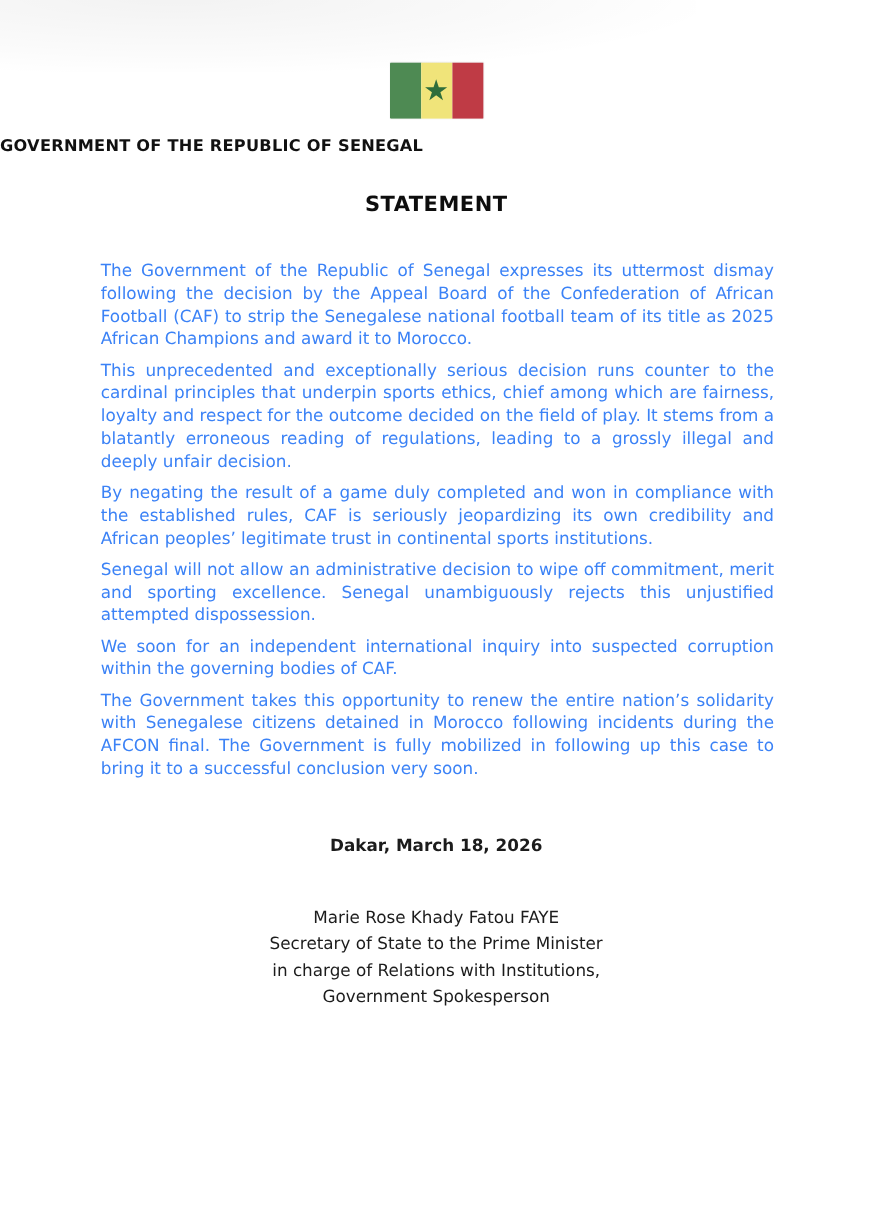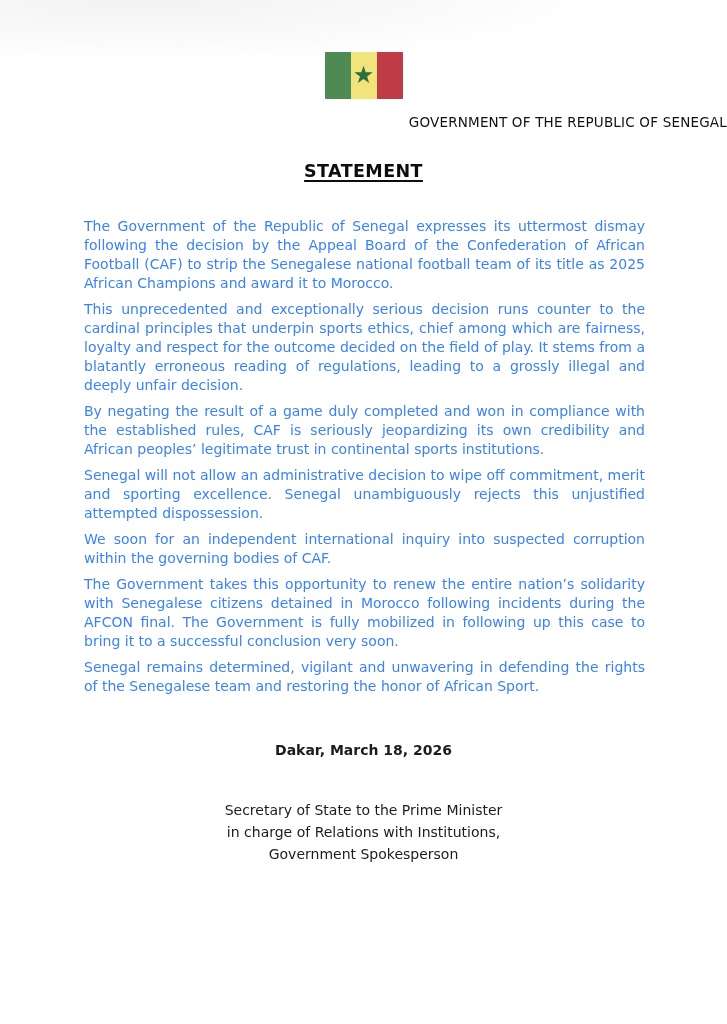--- a/index.html
+++ b/index.html
@@ -42,38 +42,36 @@
     position: absolute;
     top: 50%;
     left: 50%;
     transform: translate(-50%, -54%);
     font-size: 24px;
     line-height: 1;
   }
 
   .org-name {
     margin-top: 15px;
-    text-align: right;
+    text-align: left;
     font-size: 13.5px;
-    font-weight: normal;
+    font-weight: bold;
     letter-spacing: 0.2px;
     color: #111111;
-    padding-left: 32px;
   }
 
   .doc-title {
     margin-top: 31px;
     text-align: center;
     font-size: 17.5px;
     font-weight: bold;
     letter-spacing: 0.4px;
     color: #0d0d0d;
   }
   .doc-title span {
-    text-decoration: underline;
     text-decoration-thickness: 2px;
     text-underline-offset: 3px;
   }
 
   .body-text {
     margin: 36px 82px 0 84px;
   }
   .body-text p {
     margin: 0 0 7px 0;
     font-size: 14px;
@@ -117,24 +115,24 @@
     <span>STATEMENT</span>
   </div>
 
   <div class="body-text">
     <p>The Government of the Republic of Senegal expresses its uttermost dismay following the decision by the Appeal Board of the Confederation of African Football (CAF) to strip the Senegalese national football team of its title as 2025 African Champions and award it to Morocco.</p>
     <p>This unprecedented and exceptionally serious decision runs counter to the cardinal principles that underpin sports ethics, chief among which are fairness, loyalty and respect for the outcome decided on the field of play.  It stems from a blatantly erroneous reading of regulations, leading to a grossly illegal and deeply unfair decision.</p>
     <p>By negating the result of a game duly completed and won in compliance with the established rules, CAF is seriously jeopardizing its own credibility and African peoples’ legitimate trust in continental sports institutions.</p>
     <p>Senegal will not allow an administrative decision to wipe off commitment, merit and sporting excellence. Senegal unambiguously rejects this unjustified attempted dispossession.</p>
     <p>We soon for an independent international inquiry into suspected corruption within the governing bodies of CAF.</p>
     <p>The Government takes this opportunity to renew the entire nation’s solidarity with Senegalese citizens detained in Morocco following incidents during the AFCON final. The Government is fully mobilized in following up this case to bring it to a successful conclusion very soon.</p>
-    <p>Senegal remains determined, vigilant and unwavering in defending the rights of the Senegalese team and restoring the honor of African Sport.</p>
   </div>
 
   <div class="dateline">Dakar, March 18, 2026</div>
 
   <div class="signature">
+    <div>Marie Rose Khady Fatou FAYE</div>
     <div>Secretary of State to the Prime Minister</div>
     <div>in charge of Relations with Institutions,</div>
     <div>Government Spokesperson</div>
   </div>
 
 </div>
 
 </body></html>

